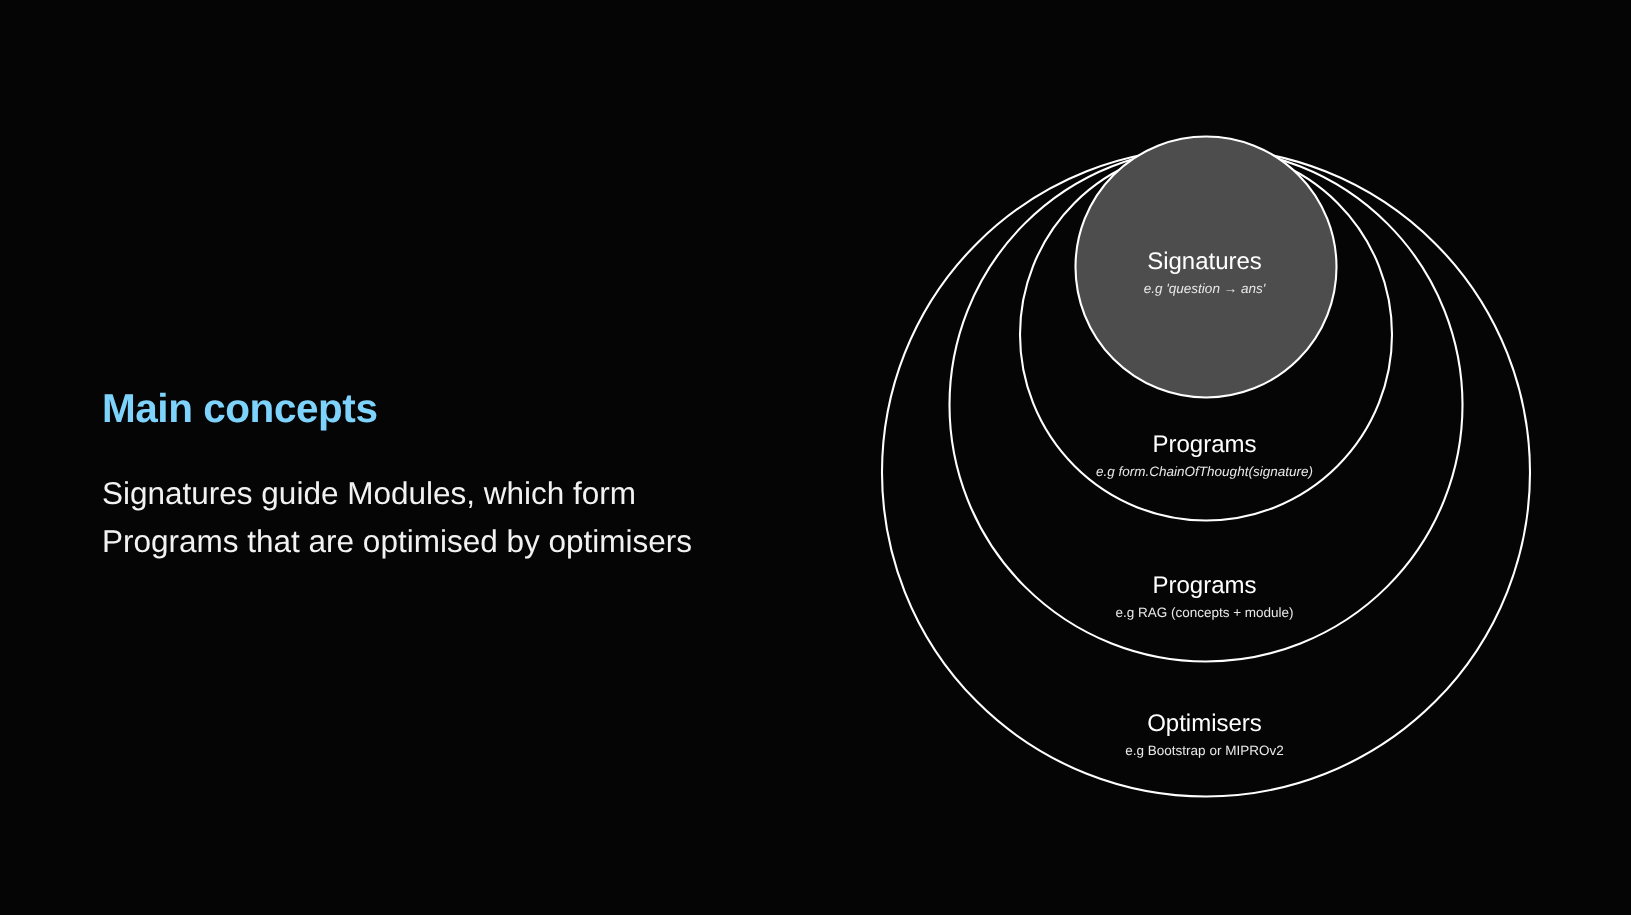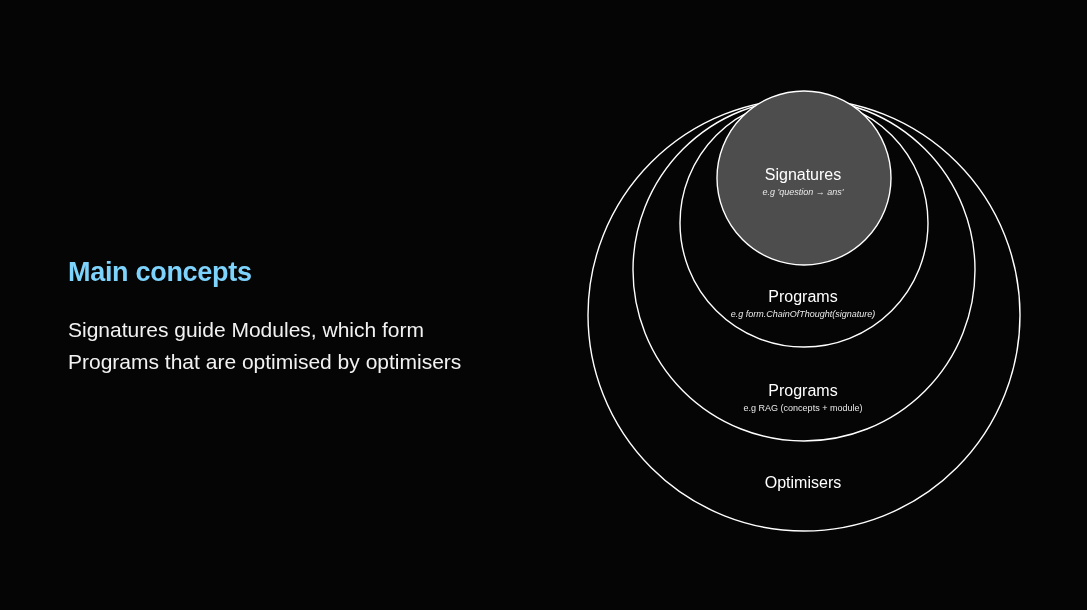--- a/index.html
+++ b/index.html
@@ -119,16 +119,17 @@
       <div class="ring-eg italic">e.g form.ChainOfThought(signature)</div>
     </div>
 
     <div class="ring-label lbl-programs">
       <div class="ring-name">Programs</div>
       <div class="ring-eg">e.g RAG (concepts + module)</div>
     </div>
 
     <div class="ring-label lbl-optimisers">
       <div class="ring-name">Optimisers</div>
+      <div class="ring-eg">e.g Bootstrap or MIPROv2</div>
     </div>
   </div>
 
 </div>
 
 </body></html>

